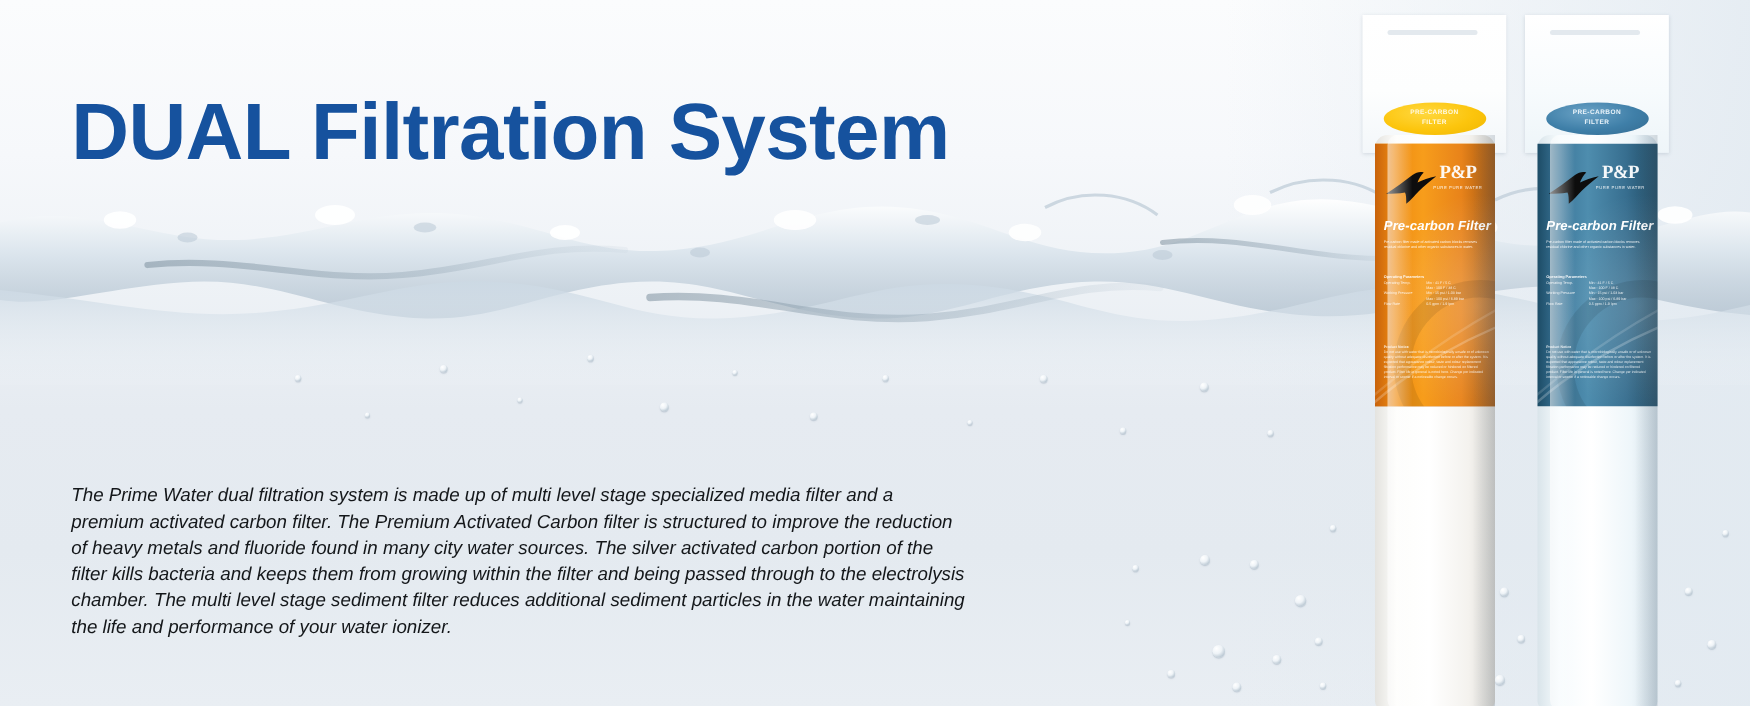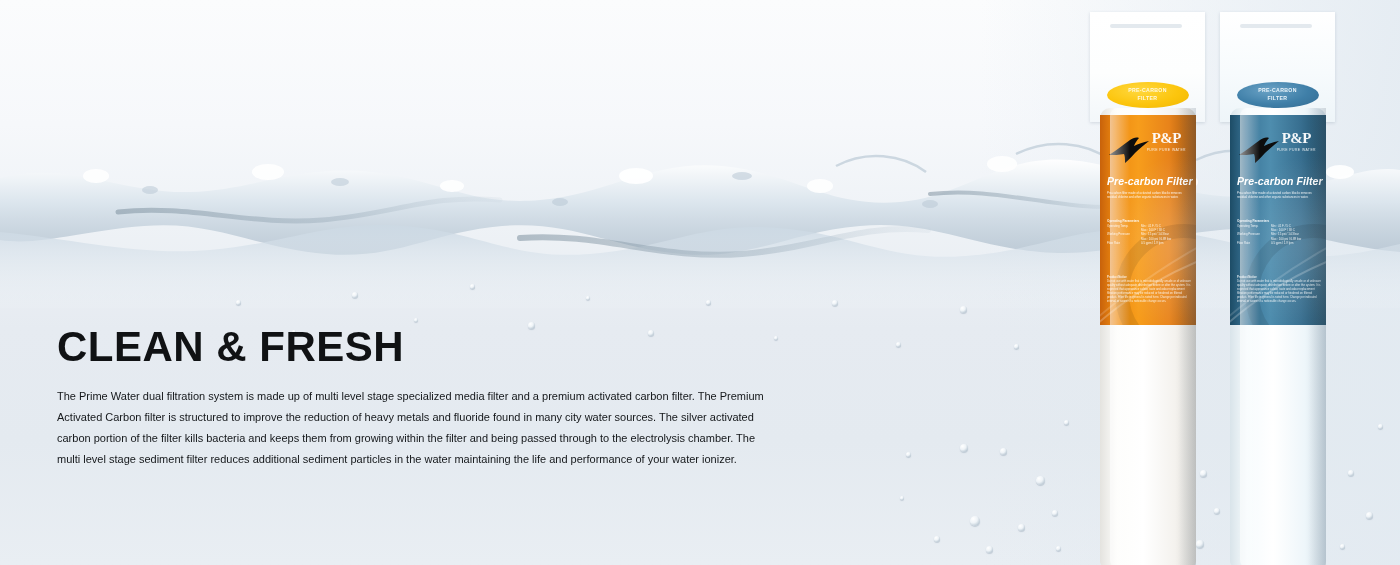--- a/index.html
+++ b/index.html
@@ -74,22 +74,23 @@
     font-size:42px;
     letter-spacing:.5px;
   }
 
   
   .body-copy {
     position:absolute;
     left:57px; top:386px;
     width:720px;
     color:#14171a;
-    font-size:11px;
+    font-size:15px;
     line-height:21px;
+    font-style:italic;
   }
   .body-copy p { margin:0; }
 
   
   .products { position:absolute; left:1078px; top:0; width:322px; height:565px; }
 
   .cartridge { position:absolute; top:0; width:96px; height:565px; }
   .cartridge.orange { left:22px; }
   .cartridge.blue   { left:152px; }
 
@@ -301,23 +302,23 @@
     <span class="drop" style="left:1200px;top:470px;width:7px;height:7px;"></span>
     <span class="drop" style="left:1214px;top:508px;width:6px;height:6px;"></span>
     <span class="drop" style="left:1196px;top:540px;width:8px;height:8px;"></span>
     <span class="drop" style="left:1348px;top:470px;width:6px;height:6px;"></span>
     <span class="drop" style="left:1366px;top:512px;width:7px;height:7px;"></span>
     <span class="drop" style="left:1340px;top:544px;width:5px;height:5px;"></span>
     <span class="drop" style="left:1378px;top:424px;width:5px;height:5px;"></span>
   </div>
 
   <h1 class="headline">
+    <span class="line2">DUAL Filtration System</span>
   </h1>
 
-  <h2 class="subhead">CLEAN &amp; FRESH</h2>
 
   <div class="body-copy">
     <p>The Prime Water dual filtration system is made up of multi level stage specialized media filter and a premium activated carbon filter. The Premium Activated Carbon filter is structured to improve the reduction of heavy metals and fluoride found in many city water sources. The silver activated carbon portion of the filter kills bacteria and keeps them from growing within the filter and being passed through to the electrolysis chamber. The multi level stage sediment filter reduces additional sediment particles in the water maintaining the life and performance of your water ionizer.</p>
   </div>
 
   <div class="products">
 
     <div class="cartridge orange">
 
       <div class="hang-card">

